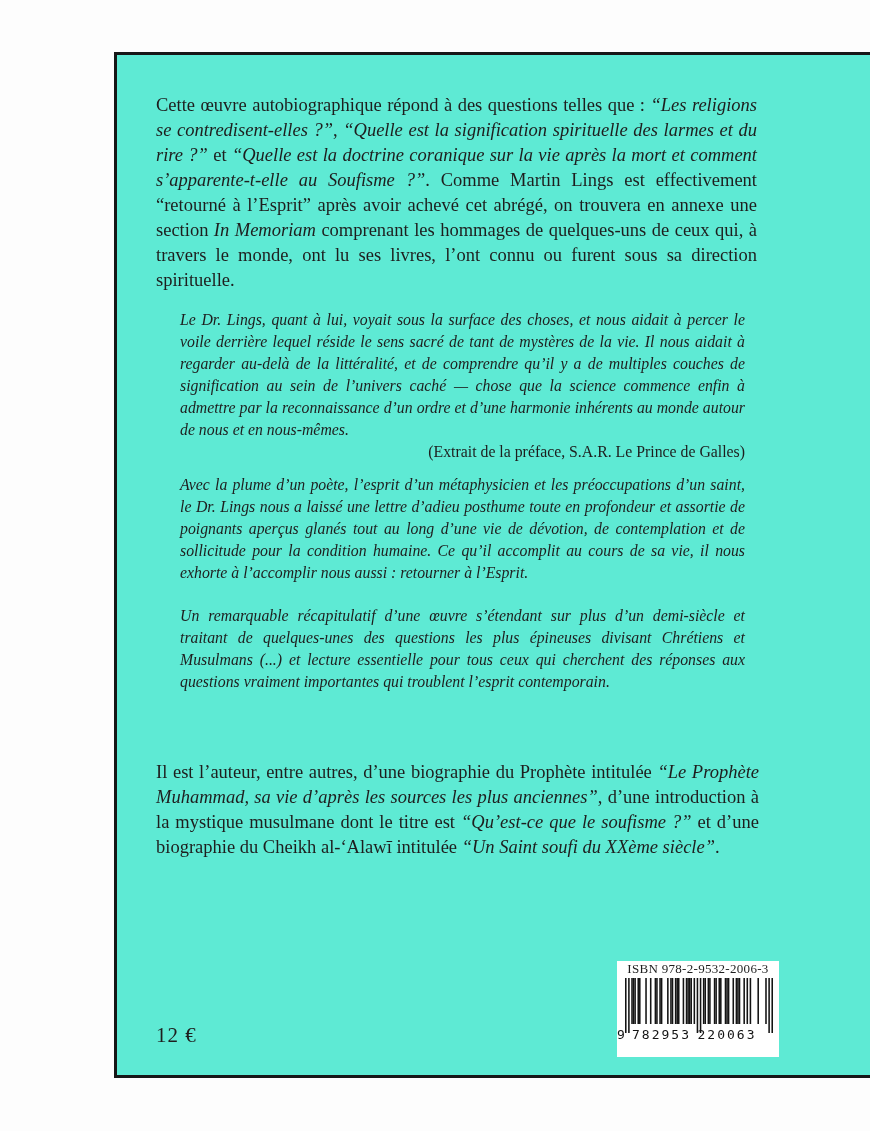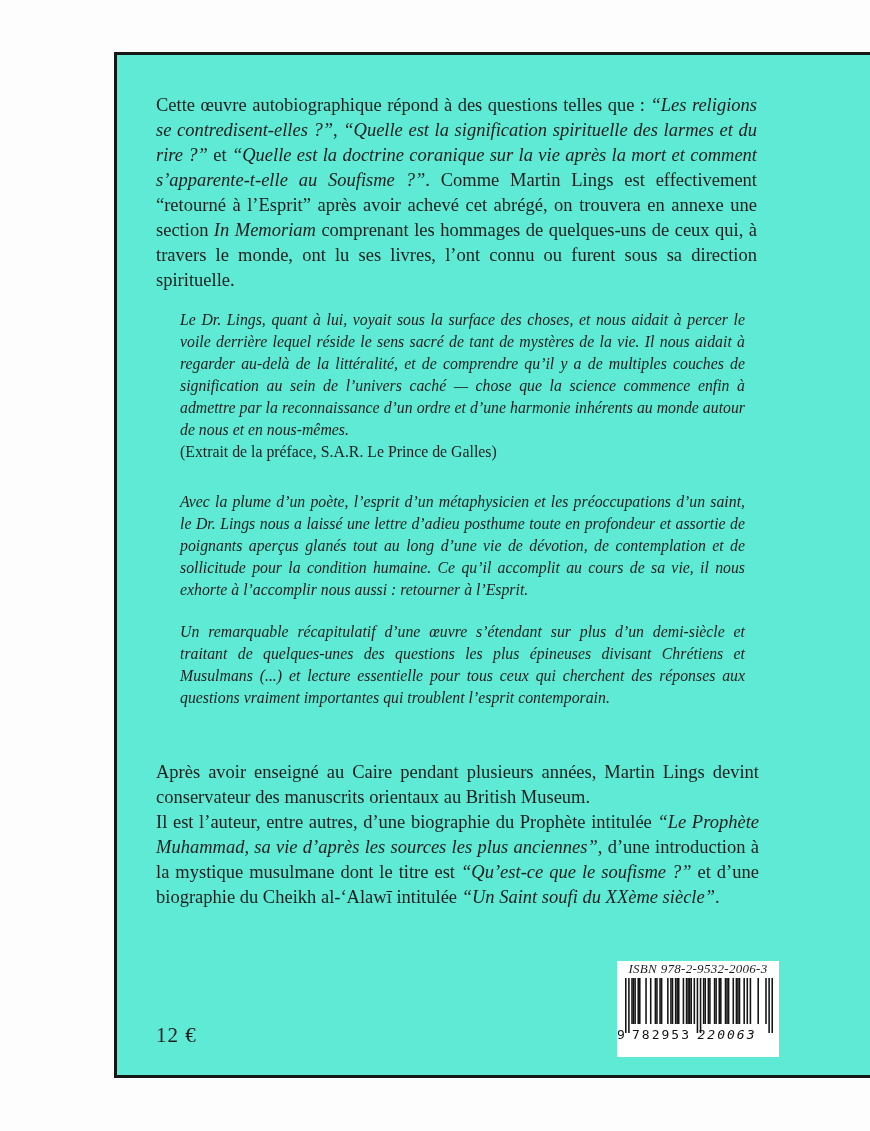--- a/index.html
+++ b/index.html
@@ -32,24 +32,24 @@
     left: 39px; top: 38px; width: 601px;
     font-size: 18.5px; line-height: 25px;
     text-align: justify;
   }
   .quote {
     position: absolute;
     left: 63px; width: 565px;
     font-size: 15.8px; line-height: 22px; font-family: Liberation Serif, serif;
   }
   .q1 { top: 254px; }
-  .q2 { top: 436px; }
-  .q3 { top: 566px; }
+  .q2 { top: 419px; }
+  .q3 { top: 550px; }
   .q-body { font-style: italic; text-align: justify; }
-  .q-attr { font-style: normal; }
+  .q-attr { font-style: normal; text-align: right; }
   .about {
     position: absolute;
     left: 39px; top: 705px; width: 603px;
     font-size: 18.5px; line-height: 25px;
     text-align: justify;
   }
   .price {
     position: absolute;
     left: 39px; top: 968px;
     font-size: 21px;
@@ -59,33 +59,32 @@
     position: absolute;
     left: 500px; top: 906px;
     width: 162px; height: 96px;
     background: #ffffff;
   }
   .barcode .isbn {
     text-align: center;
     font-size: 13px;
     letter-spacing: 0.3px;
     white-space: nowrap;
-    font-style: italic;
   }
   .barcode svg { position: absolute; left: 8px; top: 17px; }
   .barcode svg rect { fill: #141414; }
   .bc-digit {
     position: absolute; top: 66px;
     font-family: "DejaVu Sans Mono", monospace;
     font-size: 13px; color: #141414;
     white-space: nowrap;
   }
   .d9  { left: 0px; }
   .dg1 { left: 15px; width: 58px; text-align: right; letter-spacing: 2px; }
-  .dg2 { left: 79px; width: 62px; text-align: center; letter-spacing: 2px; font-style: italic; }
+  .dg2 { left: 79px; width: 62px; text-align: center; letter-spacing: 2px; }
   i { font-style: italic; }
 </style>
 </head>
 <body>
 
 <div class="page">
   <div class="cover">
 
     <p class="intro"><span>Cette œuvre autobiographique répond à des questions telles que : </span><i>“Les religions se contredisent-elles ?”</i><span>, </span><i>“Quelle est la signification spirituelle des larmes et du rire ?”</i><span> et </span><i>“Quelle est la doctrine coranique sur la vie après la mort et comment s’apparente-t-elle au Soufisme ?”</i><span>. Comme Martin Lings est effectivement “retourné à l’Esprit” après avoir achevé cet abrégé, on trouvera en annexe une section </span><i>In Memoriam</i><span> comprenant les hommages de quelques-uns de ceux qui, à travers le monde, ont lu ses livres, l’ont connu ou furent sous sa direction spirituelle.</span></p>
 
@@ -96,21 +95,20 @@
 
     <div class="quote q2">
       <p class="q-body">Avec la plume d’un poète, l’esprit d’un métaphysicien et les préoccupations d’un saint, le Dr. Lings nous a laissé une lettre d’adieu posthume toute en profondeur et assortie de poignants aperçus glanés tout au long d’une vie de dévotion, de contemplation et de sollicitude pour la condition humaine. Ce qu’il accomplit au cours de sa vie, il nous exhorte à l’accomplir nous aussi : retourner à l’Esprit.</p>
     </div>
 
     <div class="quote q3">
       <p class="q-body">Un remarquable récapitulatif d’une œuvre s’étendant sur plus d’un demi-siècle et traitant de quelques-unes des questions les plus épineuses divisant Chrétiens et Musulmans (...) et lecture essentielle pour tous ceux qui cherchent des réponses aux questions vraiment importantes qui troublent l’esprit contemporain.</p>
     </div>
 
     <div class="about">
-      <p>Après avoir enseigné au Caire pendant plusieurs années, Martin Lings devint conservateur des manuscrits orientaux au British Museum.</p>
       <p><span>Il est l’auteur, entre autres, d’une biographie du Prophète intitulée </span><i>“Le Prophète Muhammad, sa vie d’après les sources les plus anciennes”</i><span>, d’une introduction à la mystique musulmane dont le titre est </span><i>“Qu’est-ce que le soufisme ?”</i><span> et d’une biographie du Cheikh al-‘Alawī intitulée </span><i>“Un Saint soufi du XXème siècle”</i><span>.</span></p>
     </div>
 
     <div class="price">12 €</div>
 
     <div class="barcode">
       <div class="isbn">ISBN 978-2-9532-2006-3</div>
       <svg width="148" height="55" viewBox="0 0 95 55" preserveAspectRatio="none">
           <rect x="0" y="0" width="1" height="55"></rect>
           <rect x="2" y="0" width="1" height="55"></rect>

